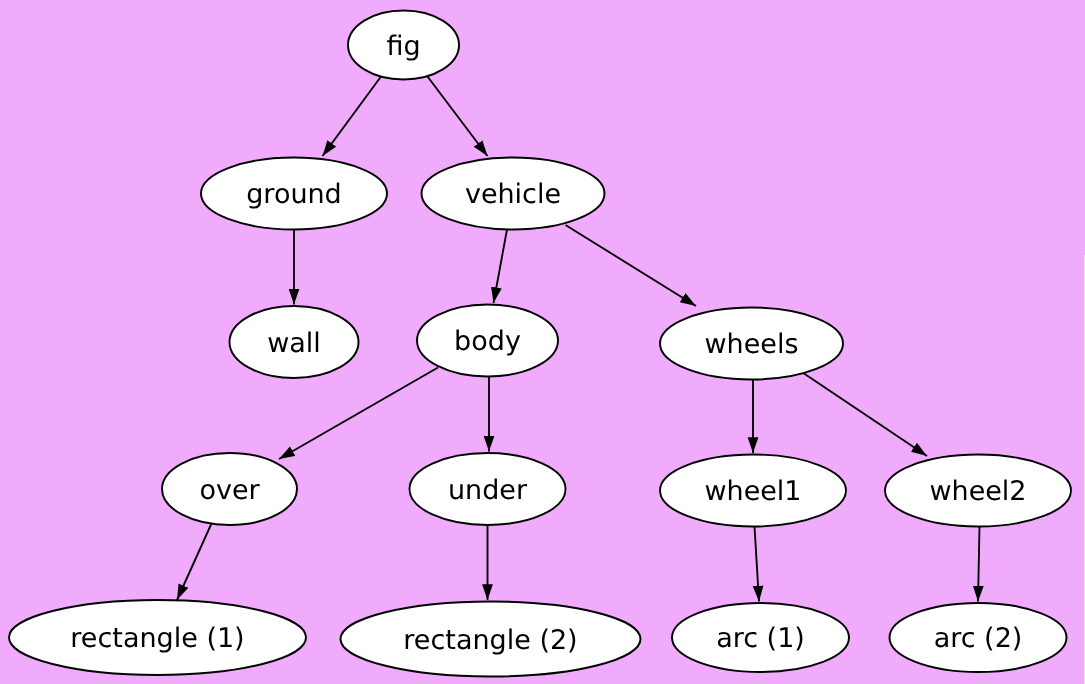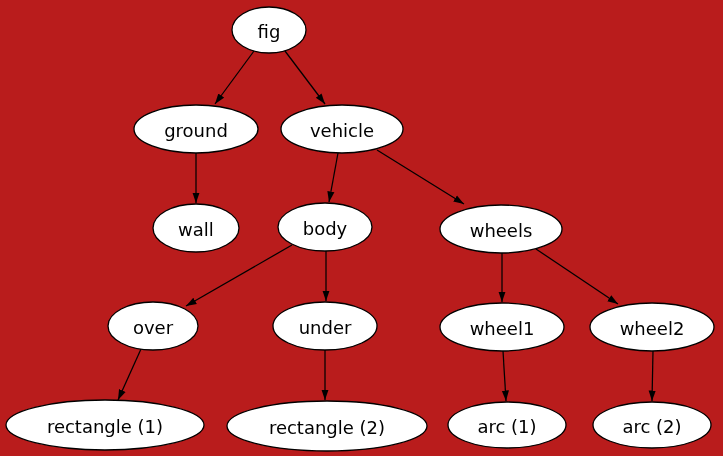--- a/index.html
+++ b/index.html
@@ -4,21 +4,21 @@
 <style>
   html, body {
     margin: 0;
     padding: 0;
     background: #ffffff;
   }
   .canvas {
     position: relative;
     width: 723px;
     height: 456px;
-    background: #b91c1c;
+    background: #f0abfc;
     overflow: hidden;
   }
   svg {
     display: block;
   }
   .node-ellipse {
     fill: #ffffff;
     stroke: #000000;
     stroke-width: 1.3;
   }

